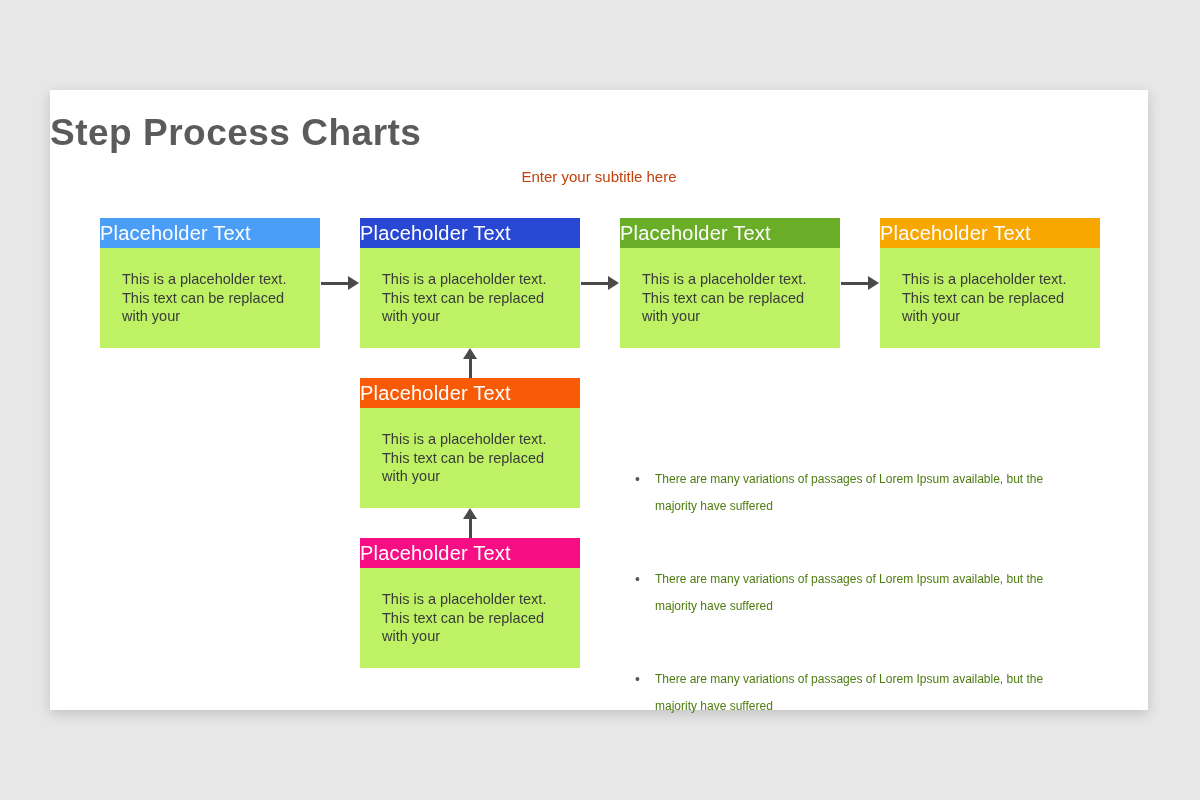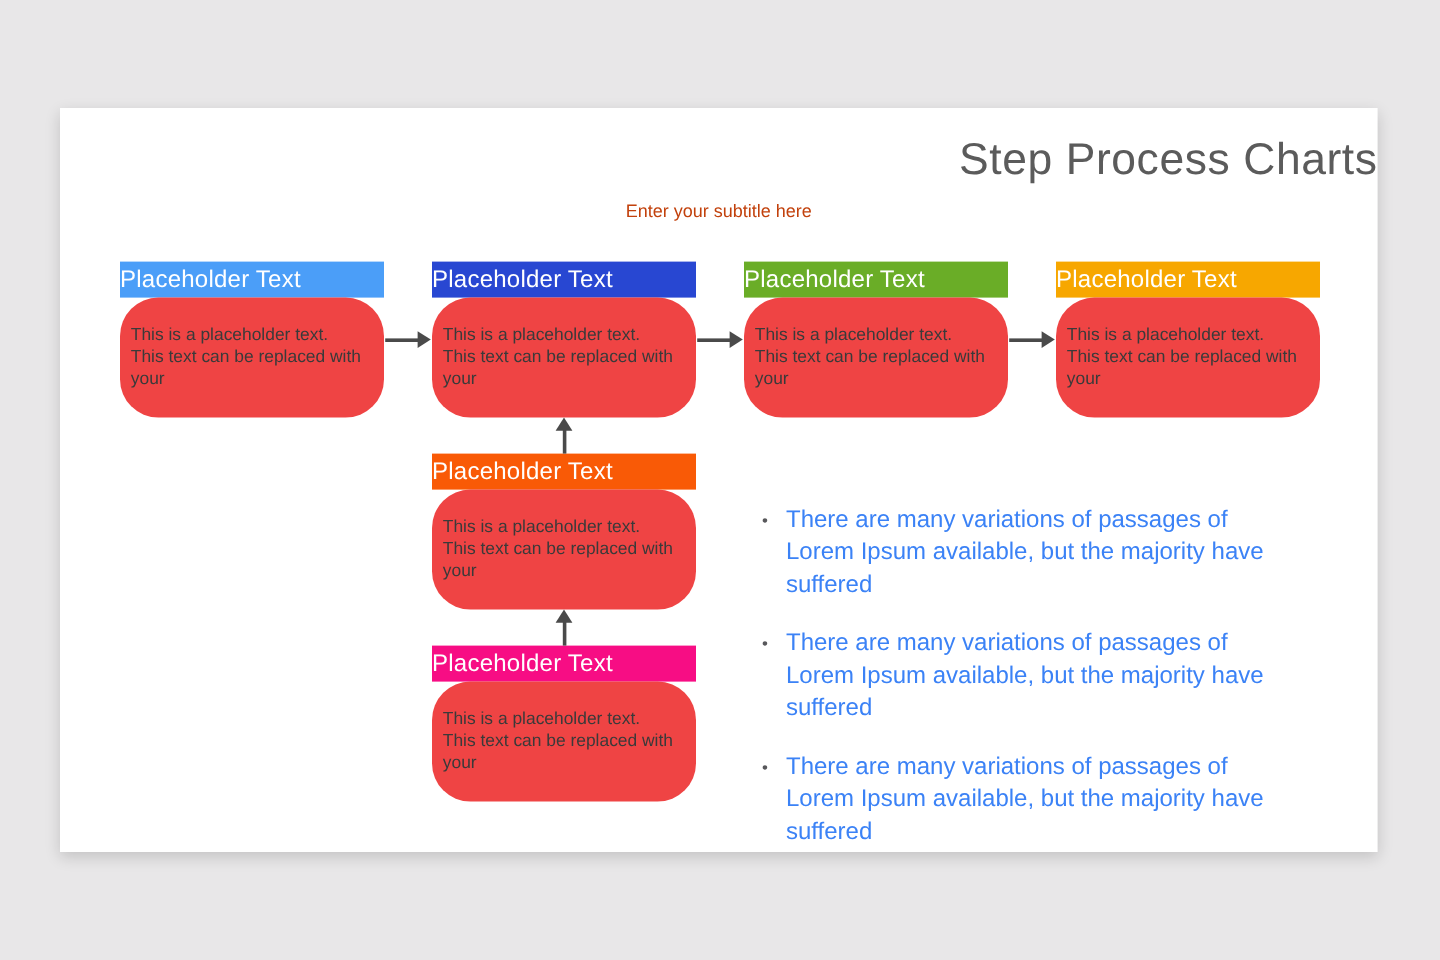--- a/index.html
+++ b/index.html
@@ -26,23 +26,23 @@
     height: 620px;
     background: #FFFFFF;
     box-shadow: 0 4px 12px rgba(0,0,0,0.16);
   }
   .title {
     position: absolute;
     top: 20px;
     left: 0;
     width: 100%;
     margin: 0;
-    text-align: right;
+    text-align: left;
     font-size: 37px;
-    font-weight: 400;
+    font-weight: 700;
     color: #5B5B5B;
     line-height: 46px;
     letter-spacing: 0.5px;
   }
   .subtitle {
     position: absolute;
     top: 78px;
     left: 0;
     width: 100%;
     text-align: center;
@@ -57,27 +57,26 @@
     height: 30px;
     line-height: 30px;
     color: #FFFFFF;
     font-size: 20px;
     font-weight: normal;
     letter-spacing: 0.2px;
     box-sizing: border-box;
   }
   .box-body {
     height: 100px;
-    background: #ef4444;
+    background: #bef264;
     box-sizing: border-box;
-    padding: 22px 16px 0 9px;
+    padding: 22px 16px 0 22px;
     font-size: 14.5px;
     line-height: 18.5px;
     color: #3A3A3A;
-    border-radius: 32px;
   }
   
   .arrow-right {
     position: absolute;
     width: 38px;
     height: 14px;
   }
   .arrow-right .shaft {
     position: absolute;
     left: 0;
@@ -126,23 +125,24 @@
     top: 330px;
     width: 430px;
     margin: 0;
     padding: 0;
     list-style: none;
   }
   .bullet-list li {
     position: relative;
     padding-left: 22px;
     margin-bottom: 22px;
-    font-size: 20px;
+    font-size: 12px;
     line-height: 27px;
-    color: #3b82f6;
+    color: #4d7c0f;
+    margin-top: 46px;
   }
   .bullet-list li::before {
     content: "\2022";
     position: absolute;
     left: 2px;
     top: 0;
     color: #58585B;
     font-size: 14px;
   }
 </style>

